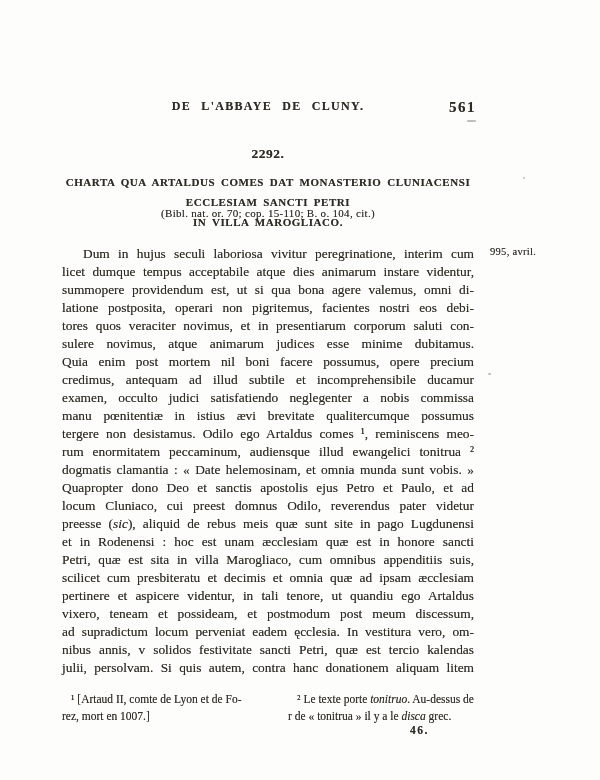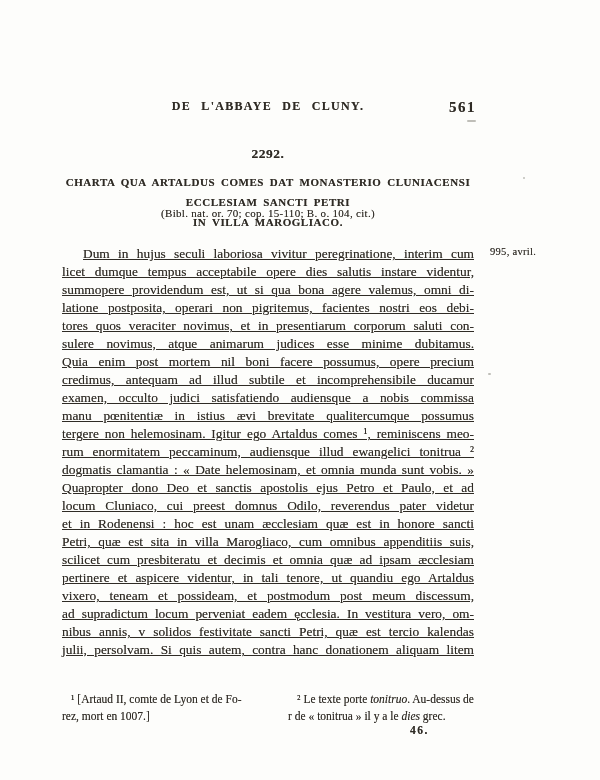--- a/index.html
+++ b/index.html
@@ -39,21 +39,20 @@
     position:absolute; left:490px; top:246px;
     font-size:10.5px; letter-spacing:.3px;
   }
   .body-text{
     position:absolute; left:62px; top:245px; width:412px;
   }
   .body-line{
     font-size:13.4px; line-height:18px; height:18px;
     text-align:justify; text-align-last:justify;
     white-space:nowrap;
-    text-decoration:underline;
   }
   .body-line.indent{ text-indent:21px; }
   .footnotes{
     position:absolute; left:62px; top:691px; width:446px;
     display:flex;
   }
   .fn-col{ width:220px; }
   .fn-col + .fn-col{ width:226px; margin-left:12px; }
   .fn-line{ font-size:11.5px; line-height:17px; }
   .fn-line.first{ text-indent:9px; }
@@ -81,52 +80,53 @@
     <div>CHARTA QUA ARTALDUS COMES DAT MONASTERIO CLUNIACENSI ECCLESIAM SANCTI PETRI</div>
     <div>IN VILLA MAROGLIACO.</div>
   </div>
 
   <div class="reference txt">(Bibl. nat. or. 70; cop. 15-110; B. o. 104, cit.)</div>
 
   <div class="margin-note txt">995, avril.</div>
 
   <div class="body-text txt">
       <div class="body-line indent">Dum in hujus seculi laboriosa vivitur peregrinatione, interim cum</div>
-      <div class="body-line">licet dumque tempus acceptabile opere dies salutis instare videntur,</div>
+      <div class="body-line">licet dumque tempus acceptabile atque dies animarum instare videntur,</div>
       <div class="body-line">summopere providendum est, ut si qua bona agere valemus, omni di-</div>
       <div class="body-line">latione postposita, operari non pigritemus, facientes nostri eos debi-</div>
       <div class="body-line">tores quos veraciter novimus, et in presentiarum corporum saluti con-</div>
       <div class="body-line">sulere novimus, atque animarum judices esse minime dubitamus.</div>
       <div class="body-line">Quia enim post mortem nil boni facere possumus, opere precium</div>
       <div class="body-line">credimus, antequam ad illud subtile et incomprehensibile ducamur</div>
-      <div class="body-line">examen, occulto judici satisfatiendo audiensque a nobis commissa</div>
+      <div class="body-line">examen, occulto judici satisfatiendo neglegenter a nobis commissa</div>
       <div class="body-line">manu pœnitentiæ in istius ævi brevitate qualitercumque possumus</div>
-      <div class="body-line">tergere non helemosinam. Igitur ego Artaldus comes ¹, reminiscens meo-</div>
+      <div class="body-line">tergere non desistamus. Odilo ego Artaldus comes ¹, reminiscens meo-</div>
       <div class="body-line">rum enormitatem peccaminum, audiensque illud ewangelici tonitrua ²</div>
       <div class="body-line">dogmatis clamantia : « Date helemosinam, et omnia munda sunt vobis. »</div>
       <div class="body-line">Quapropter dono Deo et sanctis apostolis ejus Petro et Paulo, et ad</div>
       <div class="body-line">locum Cluniaco, cui preest domnus Odilo, reverendus pater videtur</div>
+      <div class="body-line">preesse (<i>sic</i>), aliquid de rebus meis quæ sunt site in pago Lugdunensi</div>
       <div class="body-line">et in Rodenensi : hoc est unam æcclesiam quæ est in honore sancti</div>
       <div class="body-line">Petri, quæ est sita in villa Marogliaco, cum omnibus appenditiis suis,</div>
       <div class="body-line">scilicet cum presbiteratu et decimis et omnia quæ ad ipsam æcclesiam</div>
       <div class="body-line">pertinere et aspicere videntur, in tali tenore, ut quandiu ego Artaldus</div>
       <div class="body-line">vixero, teneam et possideam, et postmodum post meum discessum,</div>
       <div class="body-line">ad supradictum locum perveniat eadem ęcclesia. In vestitura vero, om-</div>
       <div class="body-line">nibus annis, v solidos festivitate sancti Petri, quæ est tercio kalendas</div>
       <div class="body-line">julii, persolvam. Si quis autem, contra hanc donationem aliquam litem</div>
     </div>
 
   <div class="footnotes txt">
     <div class="fn-col">
         <div class="fn-line first">¹ [Artaud II, comte de Lyon et de Fo-</div>
         <div class="fn-line">rez, mort en 1007.]</div>
       </div>
     <div class="fn-col">
         <div class="fn-line first">² Le texte porte <i>tonitruo</i>. Au-dessus de</div>
-        <div class="fn-line">r de « tonitrua » il y a le <i>dies</i> grec.</div>
+        <div class="fn-line">r de « tonitrua » il y a le <i>disca</i> grec.</div>
       </div>
   </div>
 
   <div class="signature txt">46.</div>
 
   <div class="speck dash"></div>
   <div class="speck dot1"></div>
   <div class="speck dot2"></div>
 </div>
 

